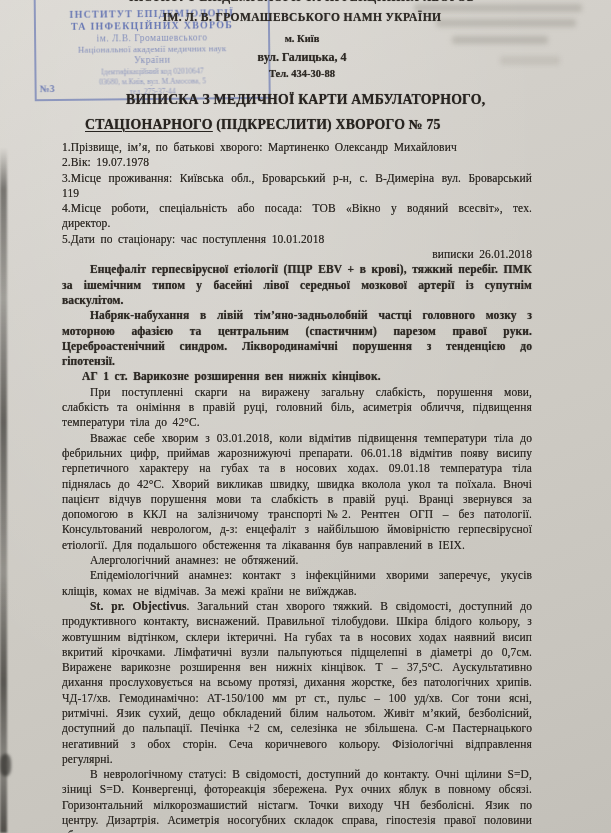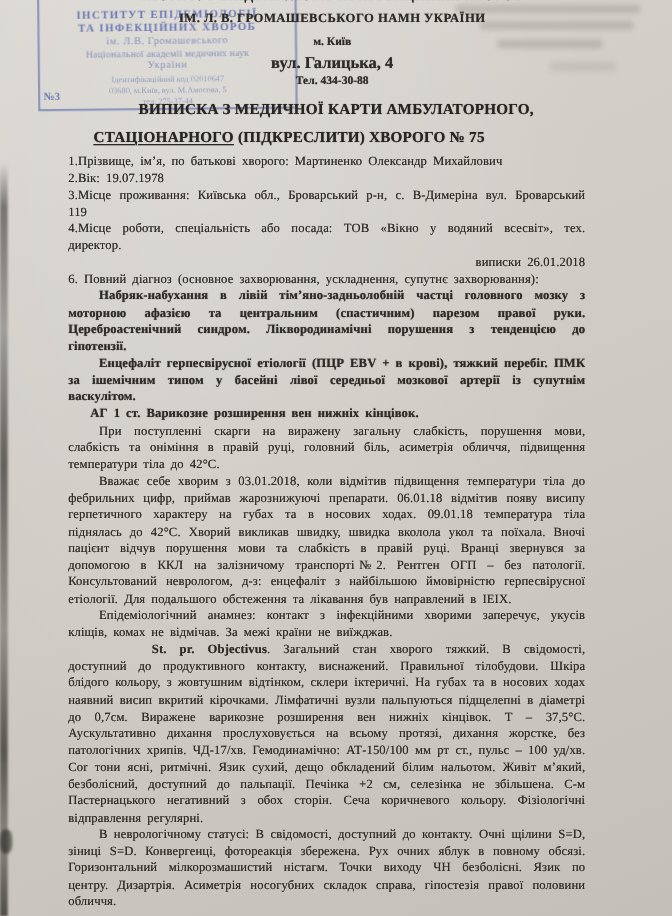--- a/index.html
+++ b/index.html
@@ -11,21 +11,21 @@
     font-family:"Liberation Serif","DejaVu Serif",serif;
     color:#2e2a25;
   }
   .abs{position:absolute;}
   
   .lh{left:0;width:604px;text-align:center;font-weight:bold;white-space:nowrap;
       text-shadow:0 0 0.7px rgba(46,42,37,0.75);}
   .lh-cut{top:-9px;font-size:11.5px;letter-spacing:0.6px;}
   .lh-name{top:11px;font-size:11.5px;letter-spacing:0.4px;}
   .lh-city{top:33px;font-size:10.5px;}
-  .lh-street{top:50px;font-size:15px;}
+  .lh-street{top:50px;font-size:12px;}
   .lh-phone{top:68px;font-size:10.5px;}
   
   .stamp{left:34px;top:-42px;width:232px;height:138px;
          border:2px solid rgba(77,97,172,0.55);
          transform:rotate(-0.6deg);filter:blur(0.3px);}
   .stamp .sl{position:absolute;left:0;width:100%;text-align:center;
              color:rgba(72,92,170,0.78);white-space:nowrap;}
   .sl1{top:48px;font-size:10px;font-weight:bold;letter-spacing:1.2px;}
   .sl2{top:60px;font-size:10px;font-weight:bold;letter-spacing:1.2px;}
   .sl3{top:73px;font-size:9.5px;letter-spacing:0.5px;color:rgba(72,92,170,0.6)!important;}
@@ -46,21 +46,21 @@
   .bodytext{left:62px;top:140px;width:470px;
             font-size:11.5px;line-height:15.3px;text-align:justify;
             letter-spacing:0.1px;word-spacing:2.5px;
             text-shadow:0 0 0.6px rgba(46,42,37,0.7);}
   .bodytext p{margin:0;}
   .sub-line{padding-left:165px;text-align:right;}
   .diag{font-weight:bold;text-indent:28px;text-shadow:0 0 0.8px rgba(40,36,31,0.8);}
   .diag-first{margin-top:3px;}
   .diag-last{text-indent:20px;margin-bottom:4px;}
   .para{text-indent:28px;}
-  .lead{font-weight:bold;margin-left:48px;}
+  .lead{font-weight:bold;}
   
   .edge-strip{left:0;top:148px;width:7px;height:685px;filter:blur(1px);
     background:linear-gradient(to bottom,
       rgba(40,38,34,0) 0%, rgba(40,38,34,0.55) 6%, rgba(40,38,34,0.30) 22%,
       rgba(40,38,34,0.65) 40%, rgba(40,38,34,0.35) 62%, rgba(40,38,34,0.7) 78%,
       rgba(40,38,34,0.4) 90%, rgba(40,38,34,0.75) 100%);}
   .blob{left:0;top:754px;width:11px;height:22px;border-radius:40%;
         background:rgba(35,33,30,0.6);filter:blur(1.5px);}
   .ghost{background:rgba(122,117,107,0.28);filter:blur(2.6px);border-radius:3px;}
   .g1{left:414px;top:4px;width:168px;height:8px;}
@@ -99,27 +99,28 @@
   <div class="abs lh lh-phone">Тел. 434-30-88</div>
 
   <div class="abs title title-1">ВИПИСКА З МЕДИЧНОЇ КАРТИ АМБУЛАТОРНОГО,</div>
   <div class="abs title title-2"><span class="u">СТАЦІОНАРНОГО</span><span> (ПІДКРЕСЛИТИ) ХВОРОГО № 75</span></div>
 
   <div class="abs bodytext">
     <p class="field">1.Прізвище, ім’я, по батькові хворого: Мартиненко Олександр Михайлович</p>
     <p class="field">2.Вік: 19.07.1978</p>
     <p class="field">3.Місце проживання: Київська обл., Броварський р-н, с. В-Димеріна вул. Броварський 119</p>
     <p class="field">4.Місце роботи, спеціальність або посада: ТОВ «Вікно у водяний всесвіт», тех. директор.</p>
+    <p class="field">5.Дати по стаціонару: час поступлення 10.01.2018</p>
     <p class="field sub-line">виписки 26.01.2018</p>
-    <p class="field">6. Повний діагноз (основное захворювання, ускладнення, супутнє захворювання):</p>
 
+    <p class="diag diag-first">Енцефаліт герпесвірусної етіології (ПЦР EBV + в крові), тяжкий перебіг. ПМК за ішемічним типом у басейні лівої середньої мозкової артерії із супутнім васкулітом.</p>
     <p class="diag">Набряк-набухання в лівій тім’яно-задньолобній частці головного мозку з моторною афазією та центральним (спастичним) парезом правої руки. Цереброастенічний синдром. Ліквородинамічні порушення з тенденцією до гіпотензії.</p>
-    <p class="diag diag-first">Енцефаліт герпесвірусної етіології (ПЦР EBV + в крові), тяжкий перебіг. ПМК за ішемічним типом у басейні лівої середньої мозкової артерії із супутнім васкулітом.</p>
     <p class="diag diag-last">АГ 1 ст. Варикозне розширення вен нижніх кінцівок.</p>
 
     <p class="para">При поступленні скарги на виражену загальну слабкість, порушення мови, слабкість та оніміння в правій руці, головний біль, асиметрія обличчя, підвищення температури тіла до 42°С.</p>
     <p class="para">Вважає себе хворим з 03.01.2018, коли відмітив підвищення температури тіла до фебрильних цифр, приймав жарознижуючі препарати. 06.01.18 відмітив появу висипу герпетичного характеру на губах та в носових ходах. 09.01.18 температура тіла піднялась до 42°С. Хворий викликав швидку, швидка вколола укол та поїхала. Вночі пацієнт відчув порушення мови та слабкість в правій руці. Вранці звернувся за допомогою в ККЛ на залізничому транспорті№2. Рентген ОГП – без патології. Консультований неврологом, д-з: енцефаліт з найбільшою ймовірністю герпесвірусної етіології. Для подальшого обстеження та лікавання був направлений в ІЕІХ.</p>
+    <p class="para">Алергологічний анамнез: не обтяжений.</p>
     <p class="para">Епідеміологічний анамнез: контакт з інфекційними хворими заперечує, укусів кліщів, комах не відмічав. За межі країни не виїжджав.</p>
     <p class="para"><span class="lead">St. pr. Objectivus</span><span>. Загальний стан хворого тяжкий. В свідомості, доступний до продуктивного контакту, виснажений. Правильної тілобудови. Шкіра блідого кольору, з жовтушним відтінком, склери іктеричні. На губах та в носових ходах наявний висип вкритий кірочками. Лімфатичні вузли пальпуються підщелепні в діаметрі до 0,7см. Виражене варикозне розширення вен нижніх кінцівок. Т – 37,5°С. Аускультативно дихання прослуховується на всьому протязі, дихання жорстке, без патологічних хрипів. ЧД-17/хв. Гемодинамічно: АТ-150/100 мм рт ст., пульс – 100 уд/хв. Cor тони ясні, ритмічні. Язик сухий, дещо обкладений білим нальотом. Живіт м’який, безболісний, доступний до пальпації. Печінка +2 см, селезінка не збільшена. С-м Пастернацького негативний з обох сторін. Сеча коричневого кольору. Фізіологічні відправлення регулярні.</span></p>
     <p class="para">В неврологічному статусі: В свідомості, доступний до контакту. Очні щілини S=D, зіниці S=D. Конвергенці, фотореакція збережена. Рух очних яблук в повному обсязі. Горизонтальний мілкорозмашистий ністагм. Точки виходу ЧН безболісні. Язик по центру. Дизартрія. Асиметрія носогубних складок справа, гіпостезія правої половини обличчя.</p>
   </div>
 
 </div>
 
 </body></html>

